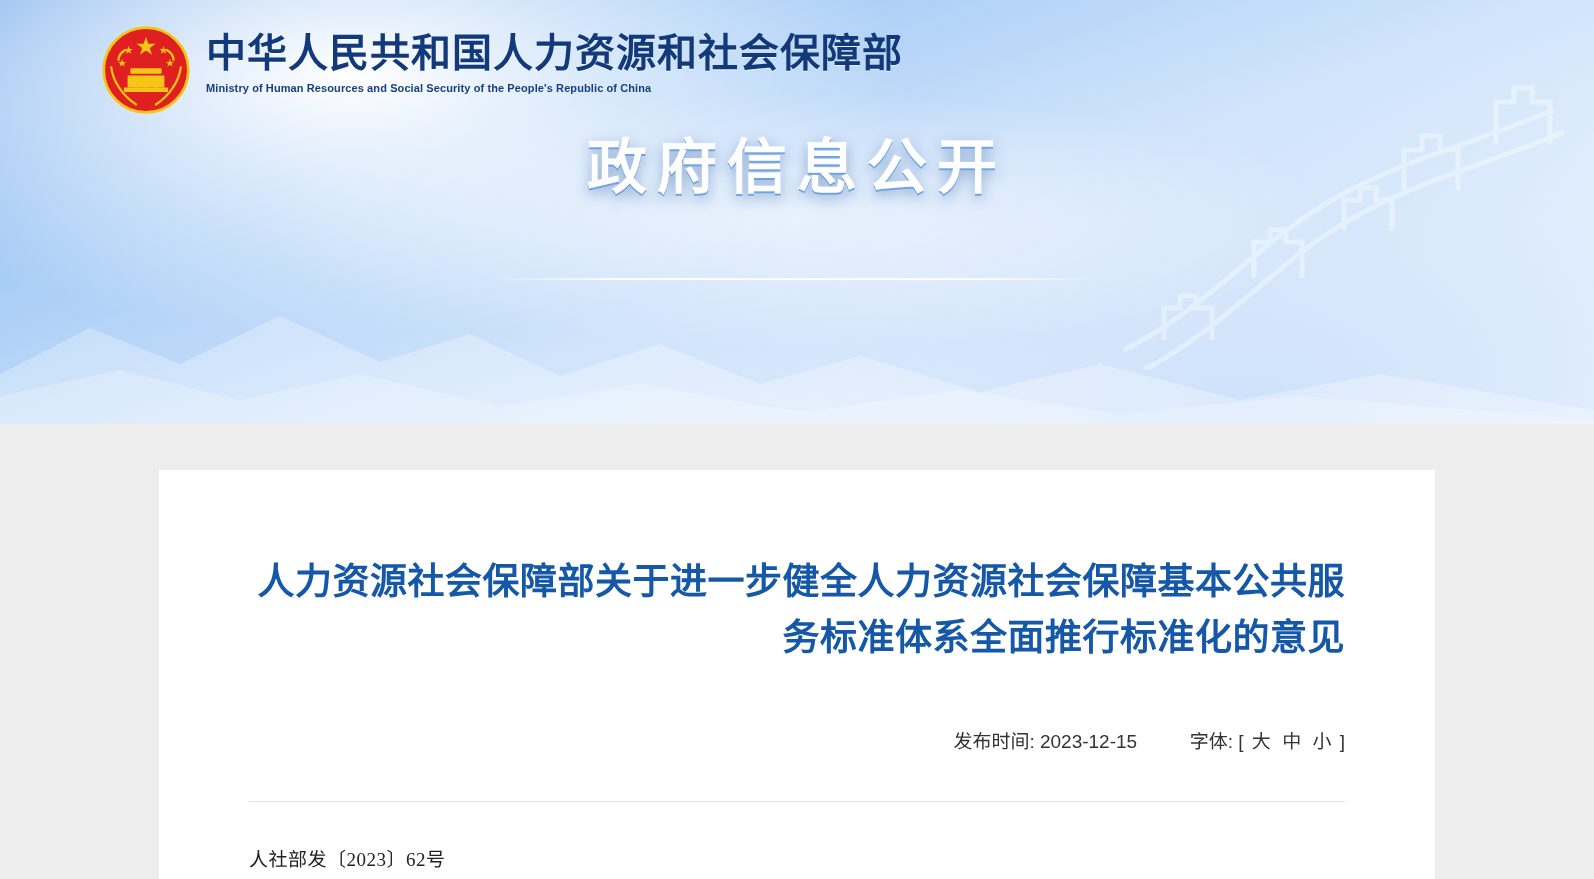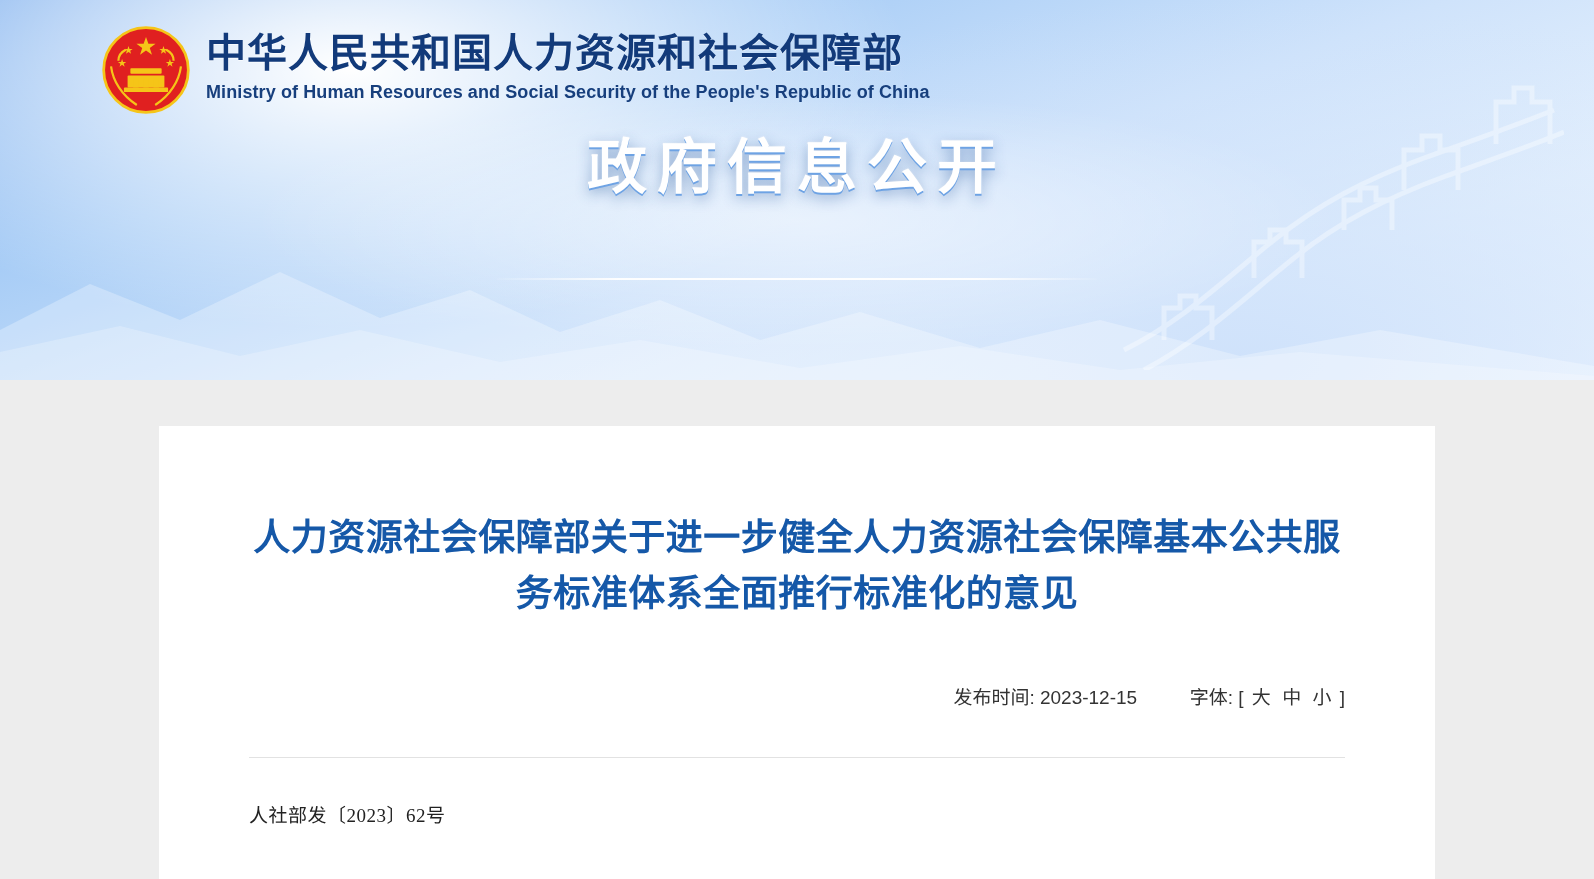--- a/index.html
+++ b/index.html
@@ -11,21 +11,21 @@
     height: 879px;
     overflow: hidden;
     font-family: "Liberation Sans", "DejaVu Sans", sans-serif;
     background: #ffffff;
   }
 
   
   .banner {
     position: relative;
     width: 1594px;
-    height: 380px;
+    height: 424px;
     overflow: hidden;
     background:
       radial-gradient(ellipse 900px 420px at 22% 18%, #ffffff 0%, rgba(255,255,255,0.0) 62%),
       radial-gradient(ellipse 1100px 520px at 78% 95%, #cfe2fb 0%, rgba(207,226,251,0) 70%),
       linear-gradient(160deg, #7fb0ee 0%, #a8cdf6 28%, #cfe3fb 55%, #e6f1fd 78%, #f2f8ff 100%);
   }
   
   .banner-glow {
     position: absolute;
     left: 50%;
@@ -75,21 +75,21 @@
     font-size: 40px;
     font-weight: 700;
     letter-spacing: 1px;
     color: #123a7a;
     line-height: 1.25;
     white-space: nowrap;
     text-shadow: 0 1px 0 rgba(255,255,255,0.6);
   }
   .ministry-en {
     margin-top: 4px;
-    font-size: 18px;
+    font-size: 11px;
     font-weight: 700;
     color: #173f7d;
     letter-spacing: 0.1px;
     white-space: nowrap;
   }
 
   .banner-title {
     position: absolute;
     left: 0;
     top: 118px;
@@ -133,21 +133,21 @@
     margin: 0 auto;
     background: #ffffff;
     min-height: 455px;
     padding: 84px 90px 0 90px;
   }
 
   .doc-title {
     font-size: 37px;
     font-weight: 700;
     color: #1558a8;
-    text-align: center;
+    text-align: right;
     line-height: 1.52;
     letter-spacing: 0.5px;
     margin: 0;
   }
 
   .doc-meta {
     margin-top: 60px;
     text-align: right;
     font-size: 19px;
     color: #333333;

